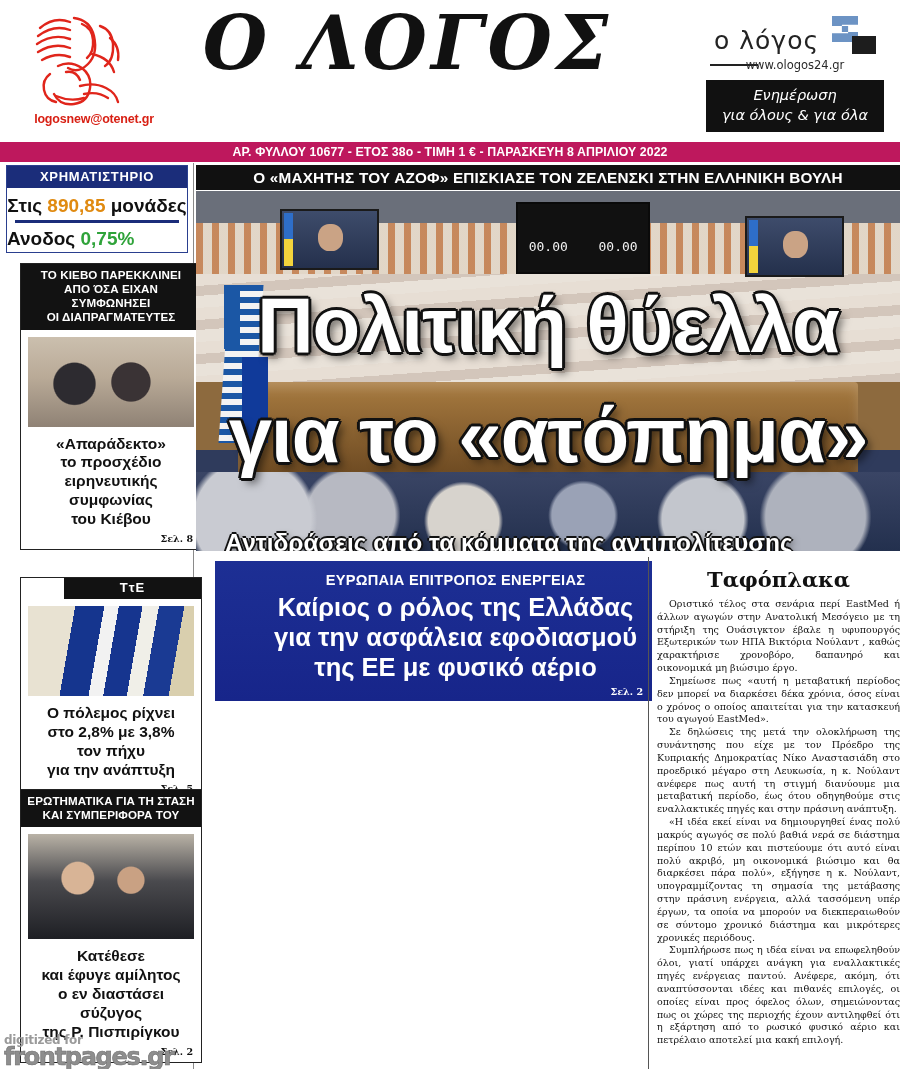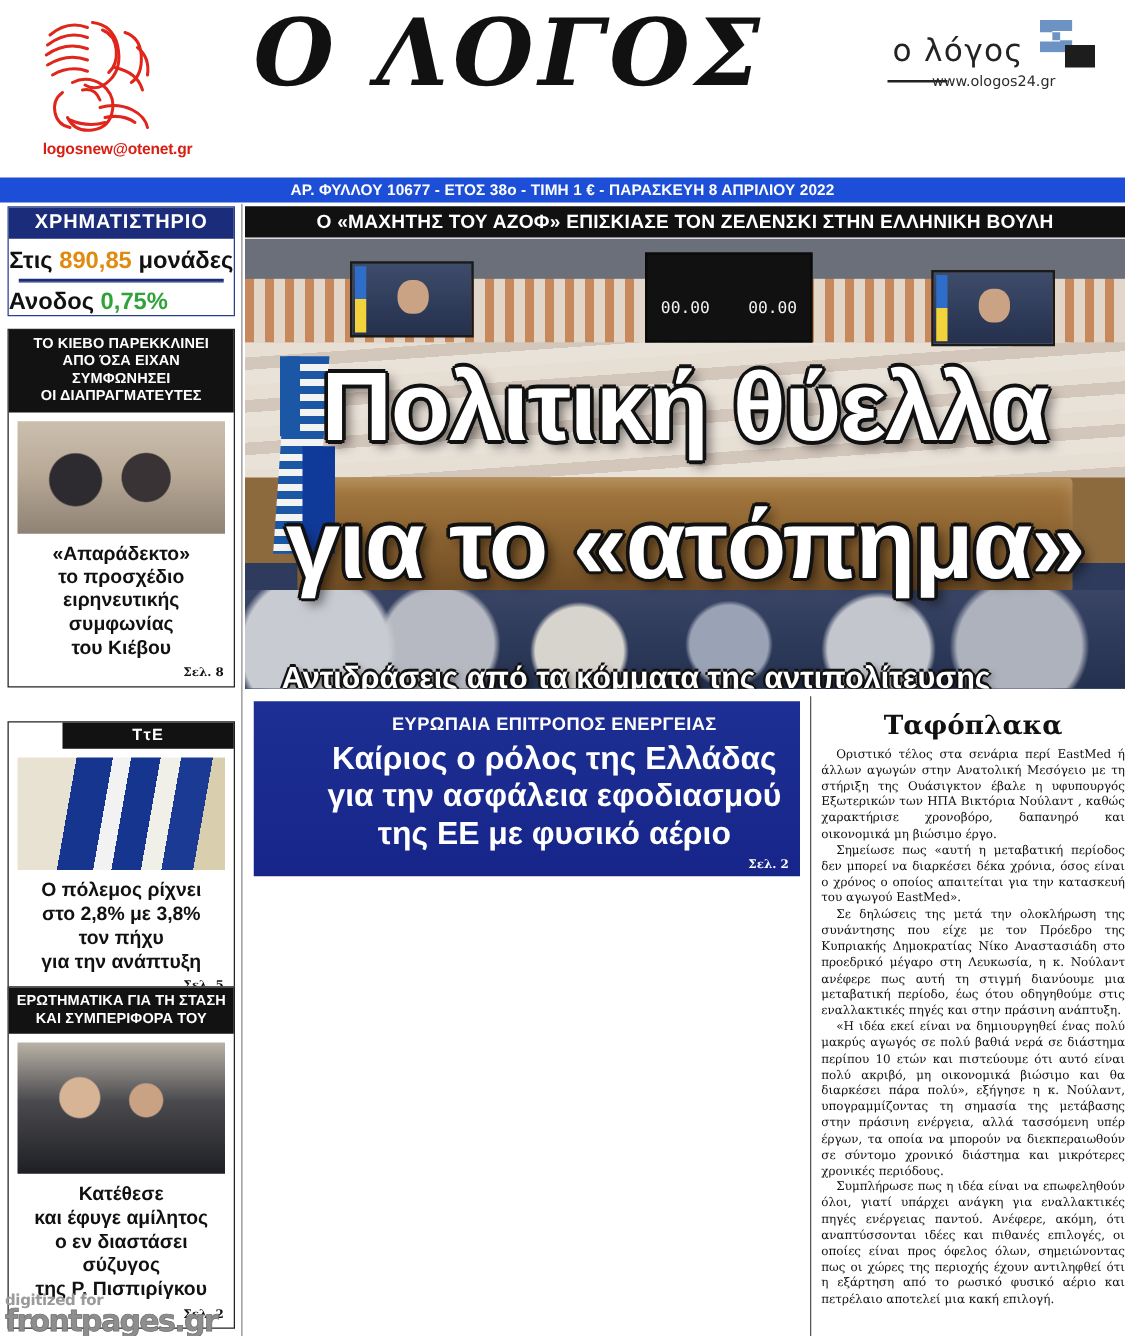--- a/index.html
+++ b/index.html
@@ -47,47 +47,47 @@
   .promo-box {
     position:absolute; right:16px; top:80px; width:178px; height:52px;
     background:#111; color:#fff; display:flex; flex-direction:column;
     align-items:center; justify-content:center; line-height:1.35;
   }
   .promo-box div { font-style:italic; font-size:14.5px; font-family:"DejaVu Sans", sans-serif; }
 
   
   .issue-strip {
     position:absolute; left:0; top:142px; width:900px; height:20px;
-    background:#1d4ed8; color:#fff;
+    background:#be185d; color:#fff;
     display:flex; align-items:center; justify-content:center;
     font-size:12.3px; font-weight:bold; letter-spacing:0.1px;
   }
 
   
   .body-area { position:absolute; left:0; top:163px; width:900px; height:906px; }
   .col-left { position:absolute; left:0; top:0; width:193px; height:906px; }
   .col-main { position:absolute; left:196px; top:0; width:704px; height:906px; }
 
   
   .stock {
     position:absolute; left:6px; top:2px; width:182px; height:88px;
     border:1.5px solid #2a3f8f; background:#fff;
   }
   .stock-hd {
     background:#1b2d7a; color:#fff; text-align:center;
-    font-size:16px; font-weight:bold; letter-spacing:0.7px; padding:3px 0 4px;
+    font-size:13px; font-weight:bold; letter-spacing:0.7px; padding:3px 0 4px;
   }
   .stock-r1 { text-align:center; font-size:19px; font-weight:bold; color:#111; padding:7px 0 3px; }
   .stock-r1 b.val { color:#e08a10; }
   .stock-divider { height:3px; border-top:2px solid #1b2d7a; border-bottom:1px solid #1b2d7a; margin:0 8px; }
   .stock-r2 { text-align:left; font-size:19px; font-weight:bold; color:#111; padding:5px 0 0; }
   .stock-r2 b.val { color:#2fa33a; }
 
   
-  .lcard { position:absolute; left:6px; width:182px; background:#fff; border:1px solid #222; }
+  .lcard { position:absolute; left:20px; width:182px; background:#fff; border:1px solid #222; }
   .lcard-hd {
     background:#121212; color:#fff; text-align:center; padding:4px 3px 5px;
     font-size:11.6px; font-weight:bold; line-height:1.22; letter-spacing:0.1px;
   }
   .lcard-hd.small { font-size:13px; padding:2px 0 3px; letter-spacing:1px;margin-left:43px; }
   .lphoto { margin:7px 7px 2px; height:90px; position:relative; overflow:hidden; border:0; }
   .lcard-txt {
     text-align:center; font-size:15.5px; font-weight:bold; color:#111;
     line-height:1.22; padding:6px 5px 2px;
   }
@@ -168,21 +168,21 @@
                  3px 3px 6px rgba(0,0,0,.6);
   }
 
   
   .mid { position:absolute; left:0; top:394px; width:704px; height:512px; }
   .mid-left { position:absolute; left:0; top:0; width:443px; height:512px; }
   .mid-right { position:absolute; left:452px; top:0; width:252px; height:512px;
      border-left:1px solid #555; padding-left:8px; }
 
   .blue-box {
-    position:absolute; left:7px; top:4px; width:437px; height:140px;
+    position:absolute; left:19px; top:4px; width:437px; height:140px;
     background:linear-gradient(180deg,#1d2f94,#17258a);
     color:#fff; text-align:center; padding-top:11px;padding-left:44px;
   }
   .blue-kicker { font-size:14.6px; font-weight:bold; letter-spacing:0.3px; }
   .blue-head { font-size:25.5px; font-weight:bold; line-height:1.17; margin-top:5px; }
   .blue-pageref { position:absolute; right:9px; bottom:4px; font-size:9.5px;
      font-weight:bold; font-family:"DejaVu Serif", serif; }
 
   .covid-card { position:absolute; left:4px; top:158px; width:437px; height:350px; }
   .covid-hd {
@@ -271,20 +271,24 @@
     </div>
 
     <div class="weblogo">
       <span class="weblogo-text">ο λόγος</span>
       <span class="weblogo-24a"></span>
       <span class="weblogo-24b2"></span>
       <span class="weblogo-rule"></span>
       <span class="weblogo-url">www.ologos24.gr</span>
     </div>
 
+    <div class="promo-box">
+      <div>Ενημέρωση</div>
+      <div>για όλους &amp; για όλα</div>
+    </div>
   </div>
 
   <div class="issue-strip">ΑΡ. ΦΥΛΛΟΥ 10677 - ΕΤΟΣ 38ο - ΤΙΜΗ 1 € - ΠΑΡΑΣΚΕΥΗ 8 ΑΠΡΙΛΙΟΥ 2022</div>
 
   <div class="body-area">
 
     <div class="vrule" style="left:193px;"></div>
 
     <div class="col-left">
 

